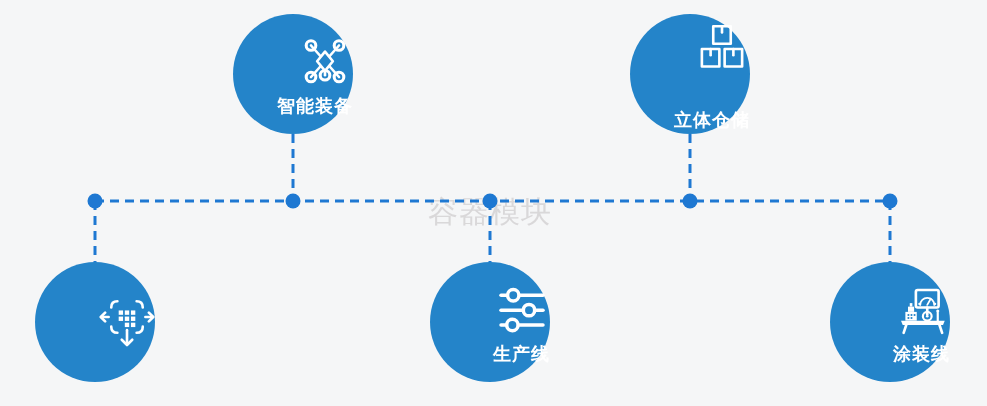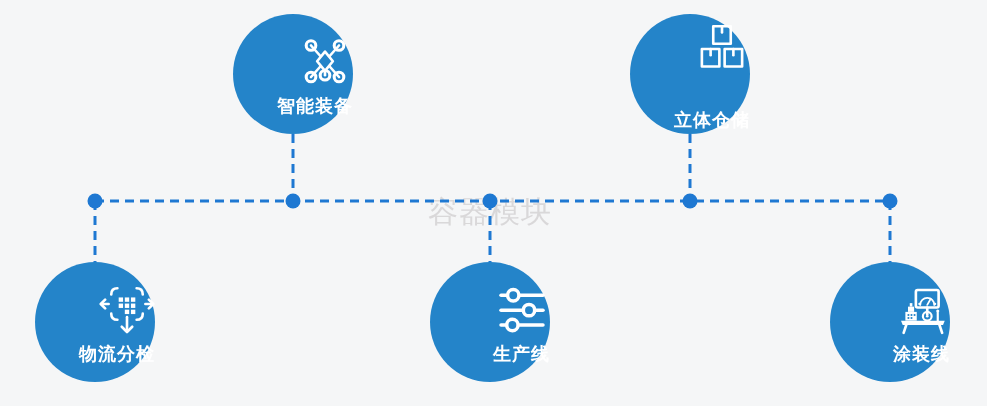--- a/index.html
+++ b/index.html
@@ -121,21 +121,20 @@
           <path d="M21,42 Q14,42 14,35"></path>
           <line x1="3" y1="24" x2="11" y2="24"></line>
           <path d="M7,19 L2,24 L7,29"></path>
           <line x1="53" y1="24" x2="61" y2="24"></line>
           <path d="M57,19 L62,24 L57,29"></path>
           <line x1="32" y1="39" x2="32" y2="55"></line>
           <path d="M26,50 L32,56 L38,50"></path>
         </g>
       </svg>
     </span>
-    <span class="label">物流分检</span>
   </div>
 
   <div class="node pos-painting">
     <span class="nicon">
       <svg viewBox="0 0 64 64">
         <g class="ic" stroke-width="3">
           <rect x="25" y="8" width="26" height="20" rx="2"></rect>
           <line x1="38" y1="28" x2="38" y2="36"></line>
         </g>
         <g class="ic" stroke-width="2">

